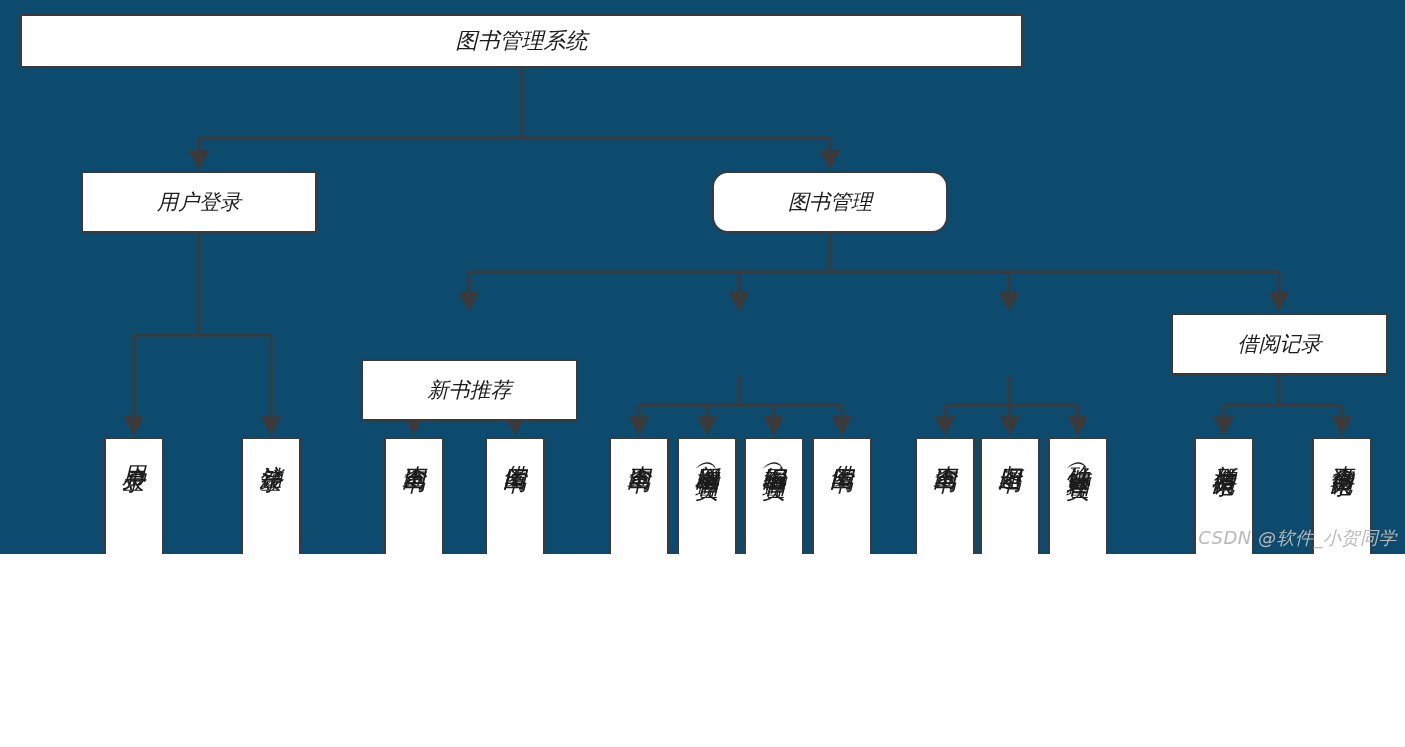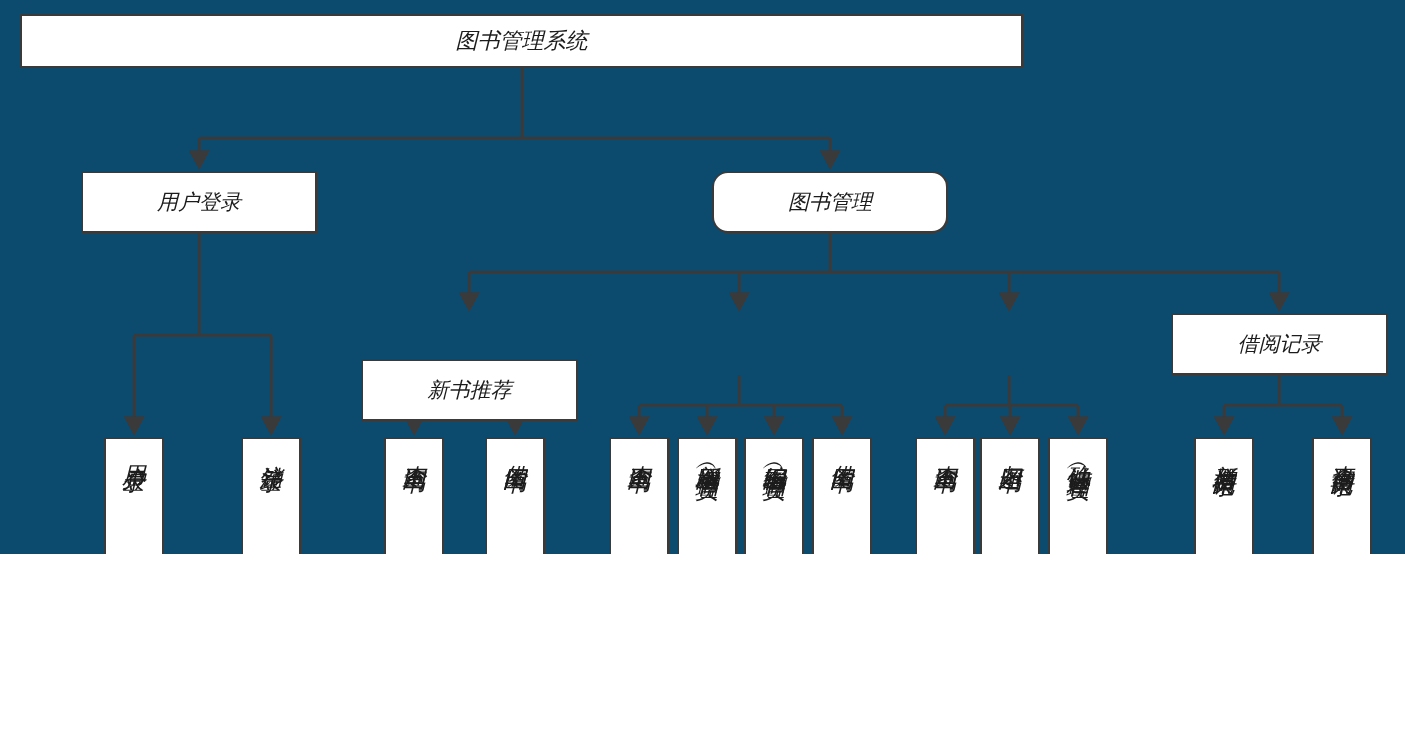--- a/index.html
+++ b/index.html
@@ -194,14 +194,15 @@
   </div>
 
   <div class="node vert" style="left:1194px; top:437px; width:60px; height:297px;">
     <span class="label">新增借阅记录</span>
   </div>
 
   <div class="node vert" style="left:1312px; top:437px; width:60px; height:297px;">
     <span class="label">查询借阅记录</span>
   </div>
 
+  <div class="watermark">CSDN @软件_小贺同学</div>
 
 </div>
 
 </body></html>

